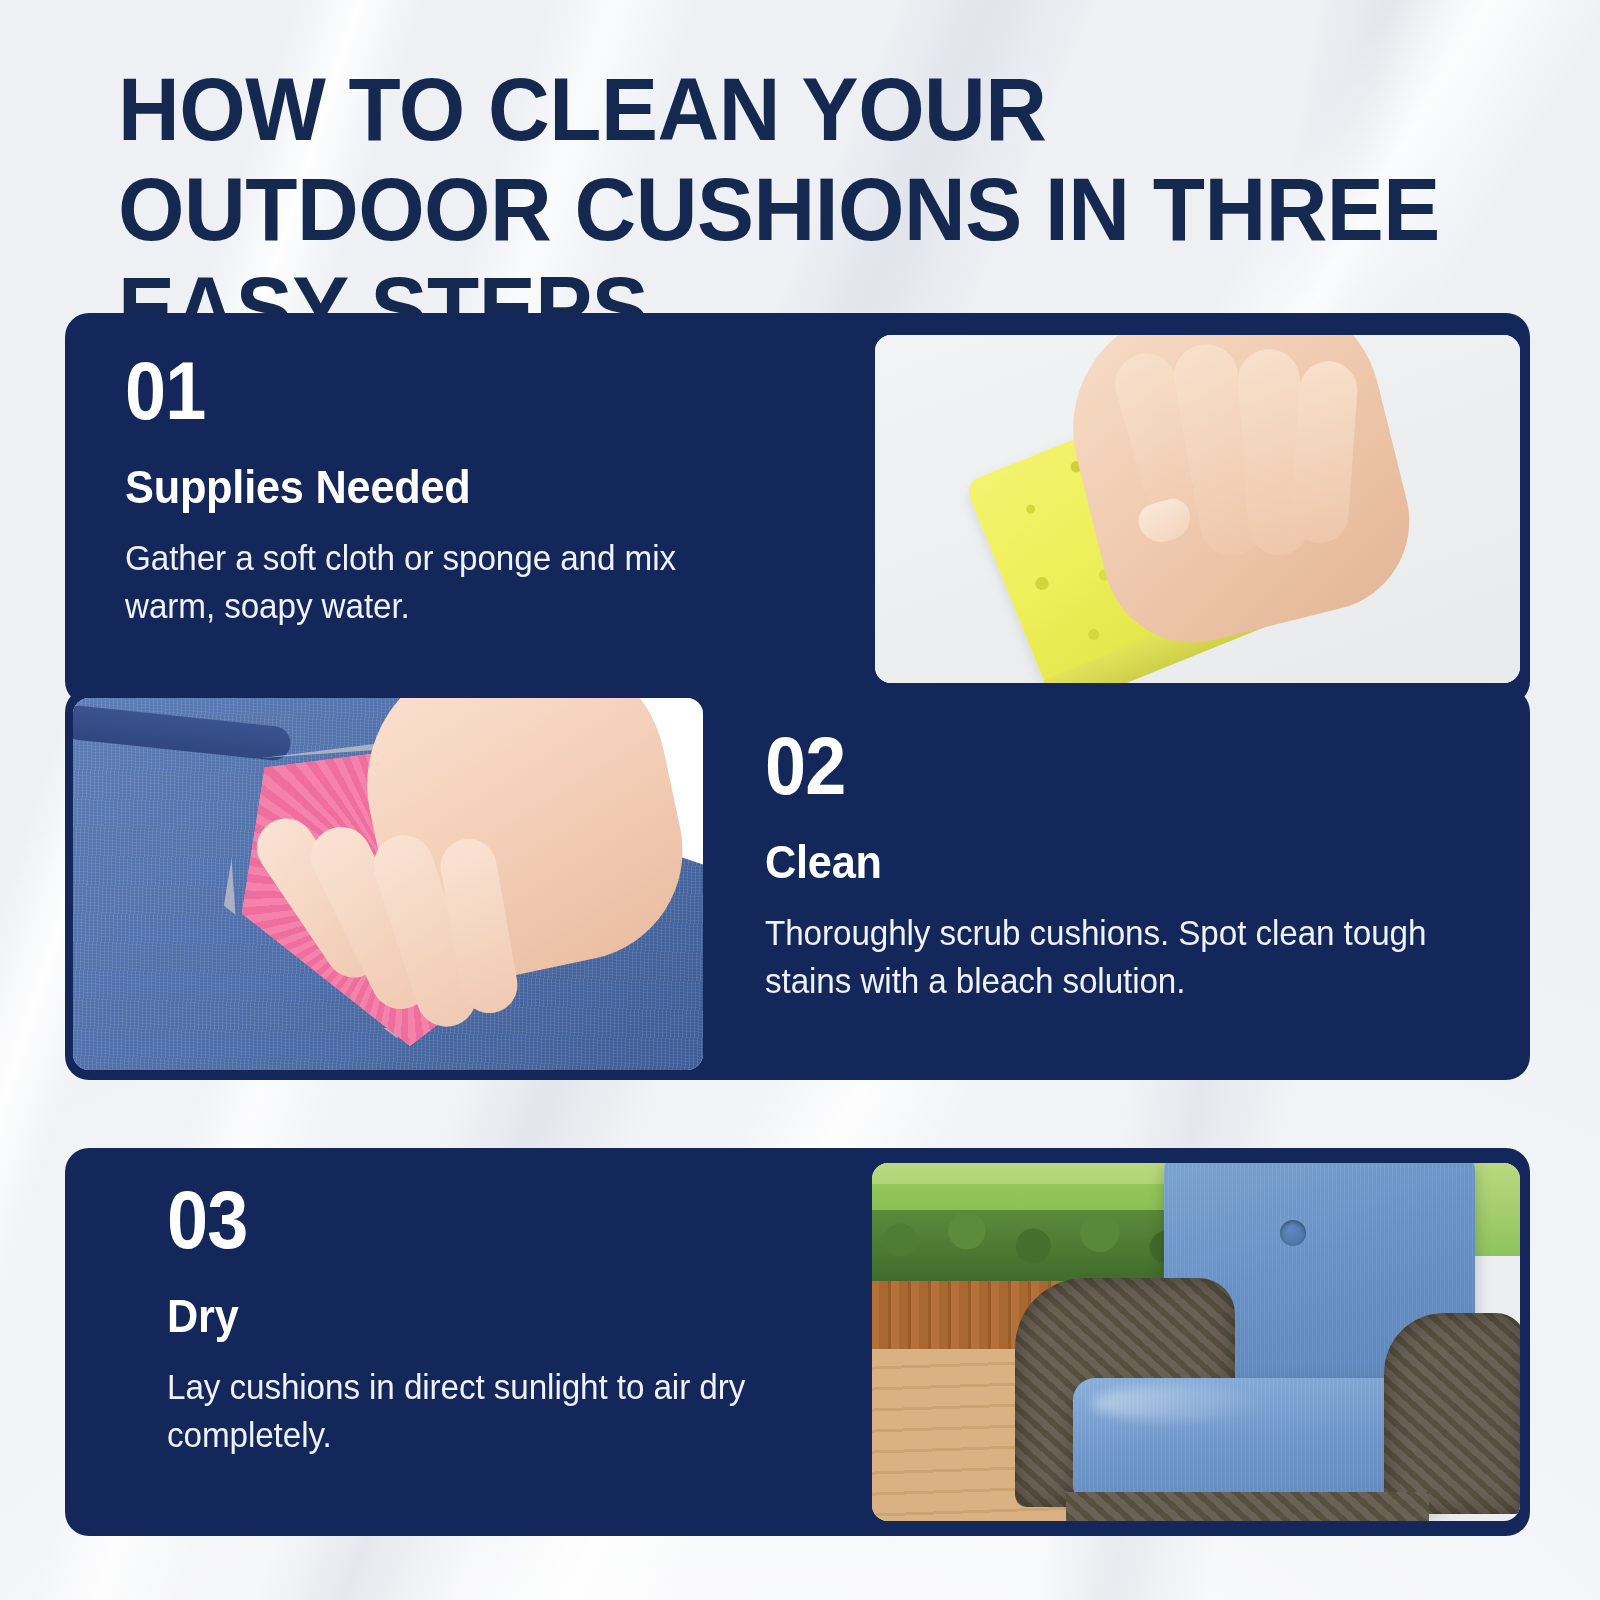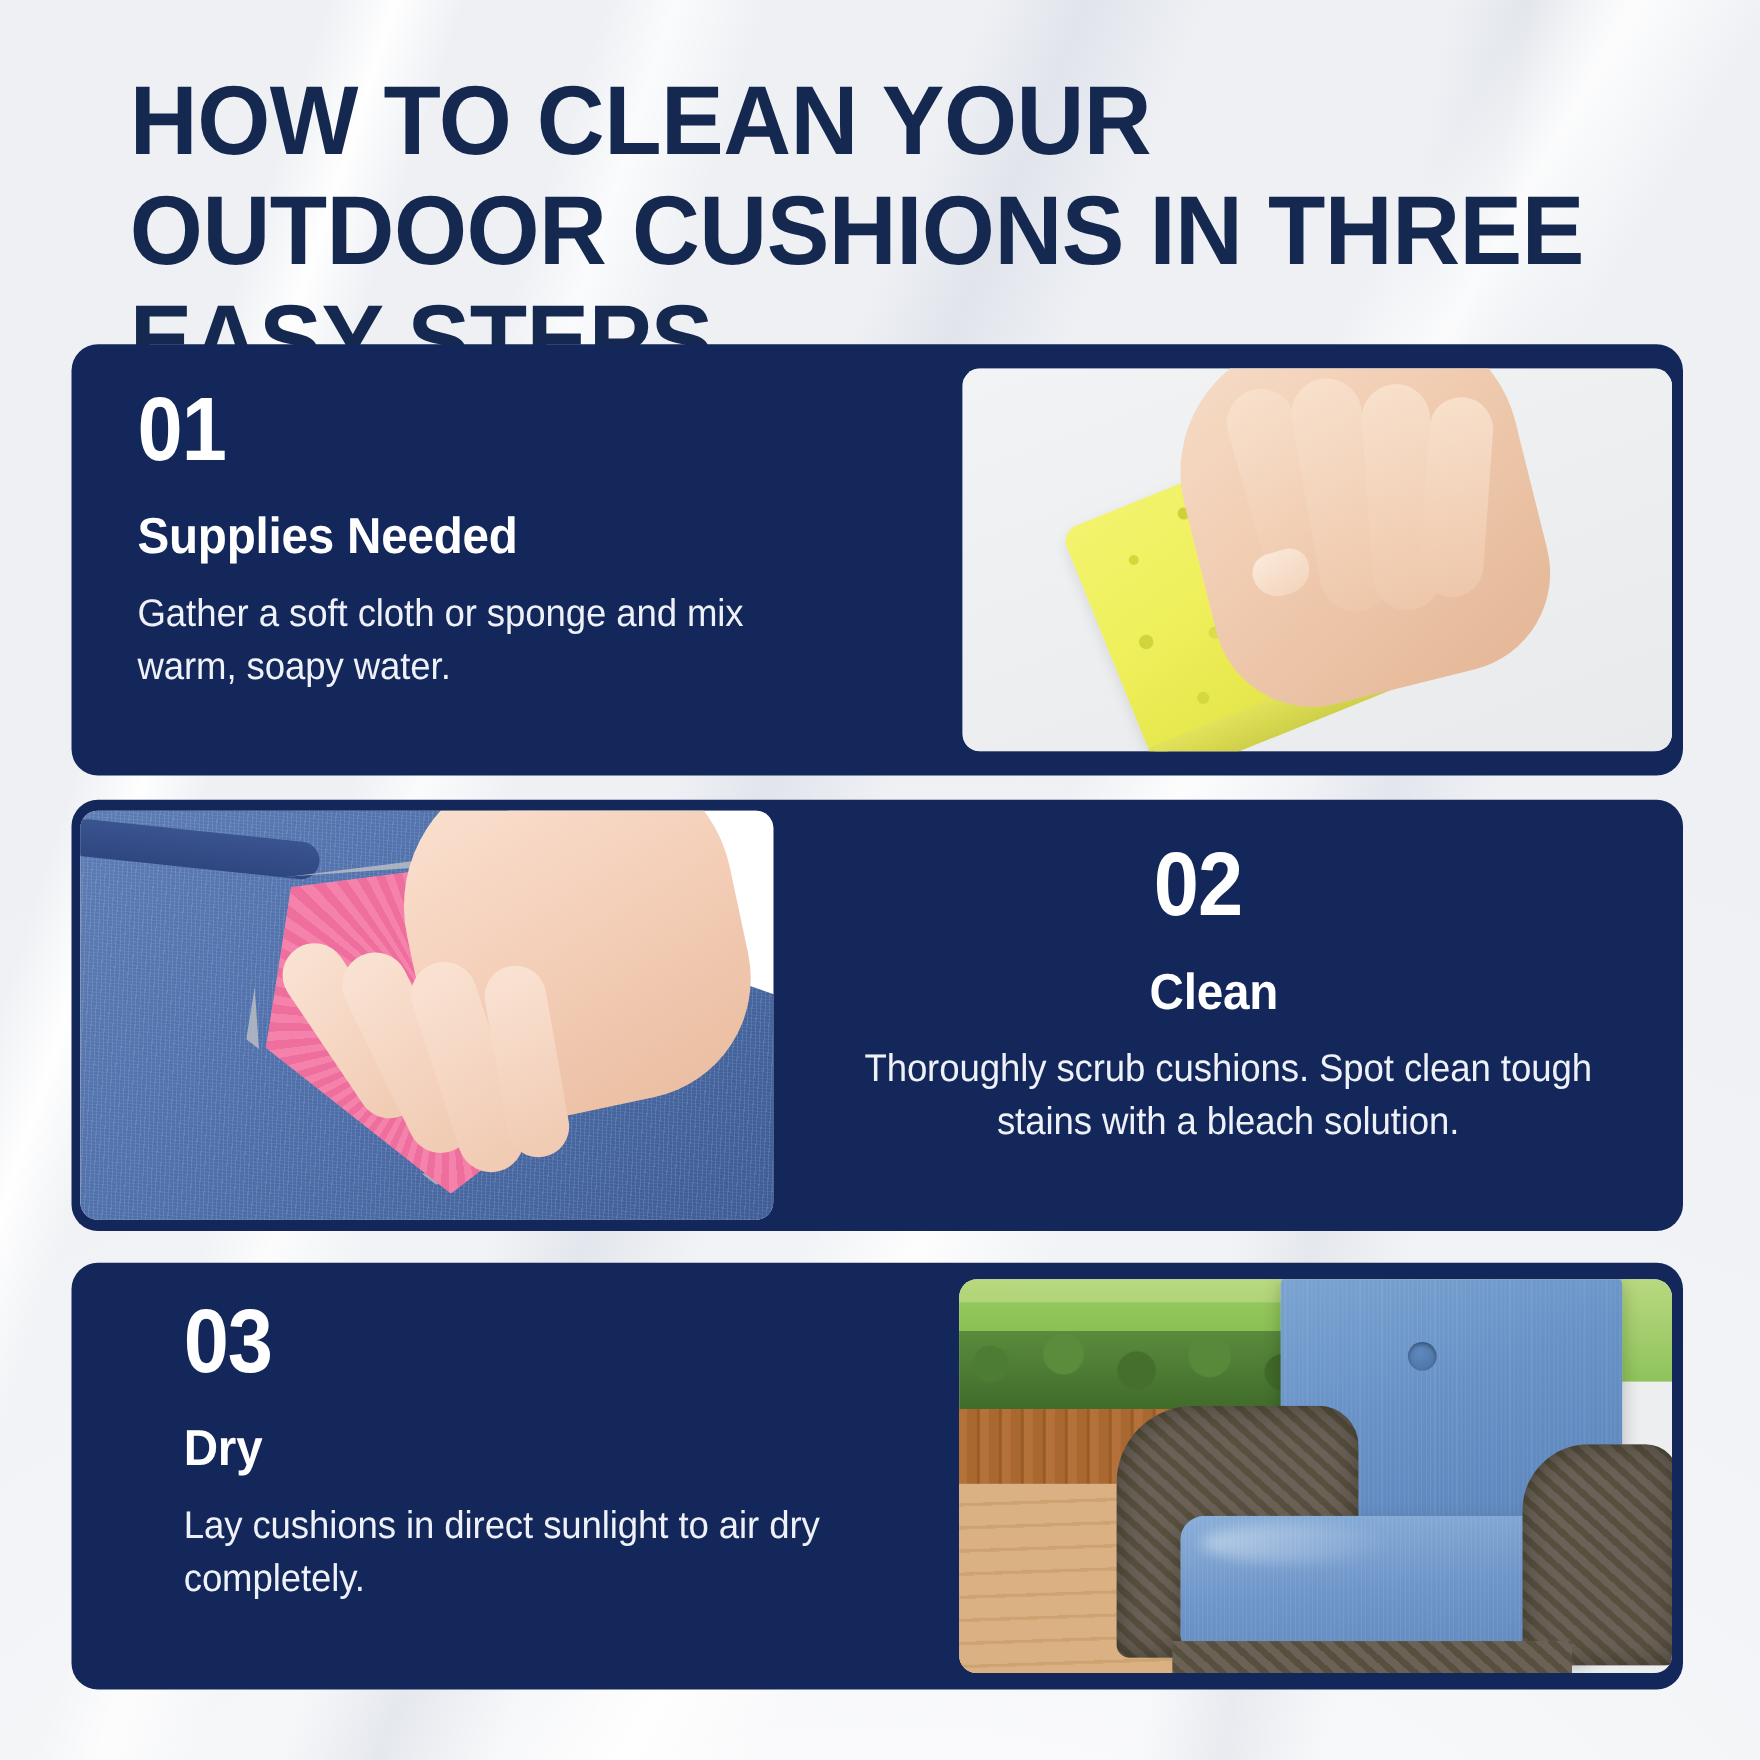--- a/index.html
+++ b/index.html
@@ -45,21 +45,21 @@
   
   .card {
     position:absolute;
     left:65px; width:1465px;
     background:#14275a;
     border-radius:24px;
     overflow:hidden;
     padding-left:19px;
   }
   #card-1 { top:313px;  height:392px; }
-  #card-2 { top:727px;  height:392px;text-align:center; }
+  #card-2 { top:688px;  height:392px; }
   #card-3 { top:1148px; height:388px; }
 
   .card-inner { position:absolute; inset:0; }
 
   
   .text-block { position:absolute; width:720px; }
   #card-1 .text-block { left:60px;  top:38px; }
   #card-2 .text-block { left:700px; top:38px; }
   #card-3 .text-block { left:60px;  top:32px;margin-left:42px; }
 

